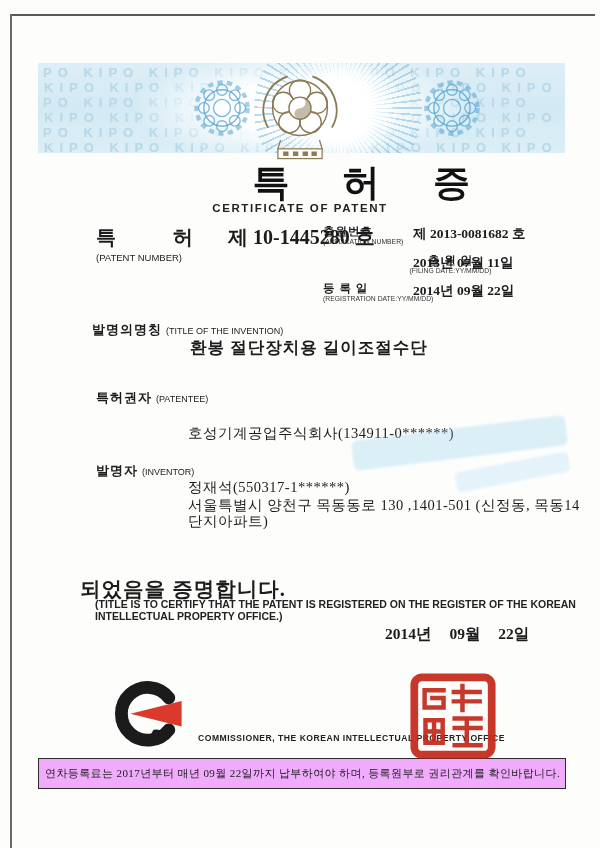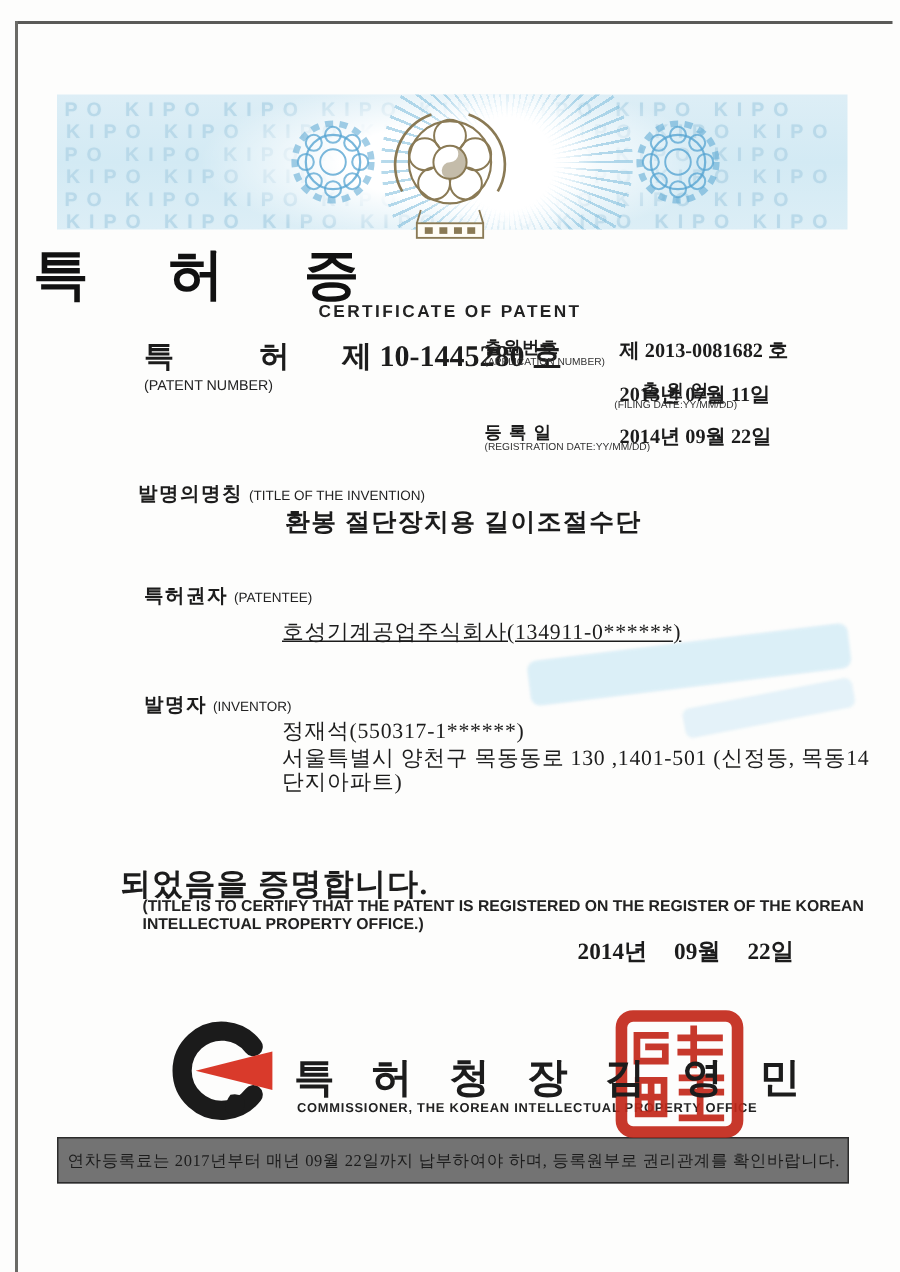--- a/index.html
+++ b/index.html
@@ -27,21 +27,21 @@
   .rosette.r-left{left:152px;}
   .rosette.r-right{left:382px;}
   .sunburst{position:absolute;left:216px;top:-38px;width:168px;height:168px;border-radius:50%;
     background:
       radial-gradient(circle,#ffffff 0 26%,rgba(255,255,255,.6) 38%,rgba(255,255,255,0) 52%),
       repeating-conic-gradient(rgba(124,188,220,.55) 0deg 1.4deg,rgba(255,255,255,0) 1.4deg 5.2deg);
   }
   .emblem{left:259px;top:71px;width:82px;height:92px;}
 
   
-  .title-kr{left:0;top:158px;width:492px;text-align:left;font-size:37px;font-weight:bold;
+  .title-kr{left:0;top:158px;width:492px;text-align:right;font-size:37px;font-weight:bold;
     letter-spacing:22px;text-indent:22px;color:#111;}
   .title-en{left:0;top:202px;width:600px;text-align:center;font-size:11.5px;letter-spacing:1.6px;
     font-family:"Liberation Sans","DejaVu Sans",sans-serif;color:#222;font-weight:bold;}
 
   
   .patnum{left:96px;top:224px;font-size:20px;font-weight:bold;}
   .patnum .kr{letter-spacing:26px;margin-right:4px;}
   .patnum-en{left:96px;top:252px;font-size:9.5px;font-family:"Liberation Sans","DejaVu Sans",sans-serif;color:#222;}
 
   
@@ -63,21 +63,21 @@
 
   
   .kipo-logo{left:108px;top:680px;width:80px;height:74px;z-index:2;}
   .comm-kr{left:196px;top:700px;font-size:27px;font-weight:bold;letter-spacing:9px;z-index:5;white-space:nowrap;}
   .comm-en{left:198px;top:733px;font-size:8.6px;letter-spacing:.5px;font-weight:bold;
     font-family:"Liberation Sans","DejaVu Sans",sans-serif;color:#222;z-index:2;}
   .seal{left:407px;top:673px;width:92px;height:86px;z-index:3;opacity:.92;}
 
   
   .footer-box{left:38px;top:758px;width:526px;height:29px;border:1.4px solid #2c2c2c;
-    display:flex;align-items:center;background:#737373;}
+    display:flex;align-items:center;background:#f0abfc;}
   .footer-box span{font-size:11px;letter-spacing:.4px;padding-left:6px;white-space:nowrap;}
 
   
   .smudge1{left:352px;top:428px;width:215px;height:30px;background:rgba(140,206,236,.30);
     transform:rotate(-7deg);border-radius:6px;filter:blur(1px);}
   .smudge2{left:455px;top:462px;width:115px;height:20px;background:rgba(140,206,236,.22);
     transform:rotate(-11deg);border-radius:5px;filter:blur(1px);}
 </style>
 </head>
 <body>
@@ -188,21 +188,21 @@
   <div class="abs sec-lbl" style="left:92px;top:320px;">
     <span class="kr">발명의명칭</span>
     <span class="en">(TITLE OF THE INVENTION)</span>
   </div>
   <div class="abs val-bold" style="left:190px;top:337px;text-align:right;">환봉  절단장치용  길이조절수단</div>
 
   <div class="abs sec-lbl" style="left:96px;top:388px;">
     <span class="kr">특허권자</span>
     <span class="en">(PATENTEE)</span>
   </div>
-  <div class="abs val" style="left:188px;top:412px;text-decoration:underline;">호성기계공업주식회사(134911-0******)</div>
+  <div class="abs val" style="left:188px;top:424px;">호성기계공업주식회사(134911-0******)</div>
 
   <div class="abs smudge1"></div>
   <div class="abs smudge2"></div>
 
   <div class="abs sec-lbl" style="left:96px;top:461px;">
     <span class="kr">발명자</span>
     <span class="en">(INVENTOR)</span>
   </div>
   <div class="abs val" style="left:188px;top:478px;">정재석(550317-1******)</div>
   <div class="abs val" style="left:188px;top:496px;">서울특별시 양천구 목동동로 130 ,1401-501 (신정동, 목동14</div>
@@ -211,21 +211,20 @@
   <div class="abs stmt" style="left:80px;top:575px;">되었음을 증명합니다.</div>
   <div class="abs stmt-en" style="left:95px;top:598px;">(TITLE IS TO CERTIFY THAT THE PATENT IS REGISTERED ON THE REGISTER OF THE KOREAN</div>
   <div class="abs stmt-en" style="left:95px;top:610px;">INTELLECTUAL PROPERTY OFFICE.)</div>
   <div class="abs stmt-date" style="left:385px;top:624px;">2014년 09월 22일</div>
 
   <svg class="abs kipo-logo" viewBox="0 0 100 92">
     <path d="M 76 22 A 33 33 0 1 0 76 62" fill="none" stroke="#1b1b1b" stroke-width="16" stroke-linecap="round"></path>
     <polygon points="28,42 92,26 92,58" fill="#d93a2b"></polygon>
     <path d="M57 62 q12 -2 12 8 q-1 10 -12 8 q-9 -3 0 -16" fill="#1b1b1b"></path>
   </svg>
-  <div class="abs comm-kr">특 허 청 장  김 영 민</div>
   <div class="abs comm-en">COMMISSIONER, THE KOREAN INTELLECTUAL PROPERTY OFFICE</div>
 
   <svg class="abs seal" viewBox="0 0 100 100">
     <rect x="5" y="5" width="90" height="90" rx="9" fill="none" stroke="#c3281a" stroke-width="9"></rect>
     <g stroke="#c3281a" stroke-width="5.2" fill="none" stroke-linecap="square">
       <path d="M17 20 h22 M17 20 v20 h22 v-11 h-13"></path>
       <path d="M61 15 v28 M51 22 h30 M51 33 h30"></path>
       <path d="M18 55 h20 v26 h-20 z M28 55 v26 M18 68 h20"></path>
       <path d="M52 53 h30 M52 64 h30 M66 53 v31 M52 84 h30"></path>
     </g>

